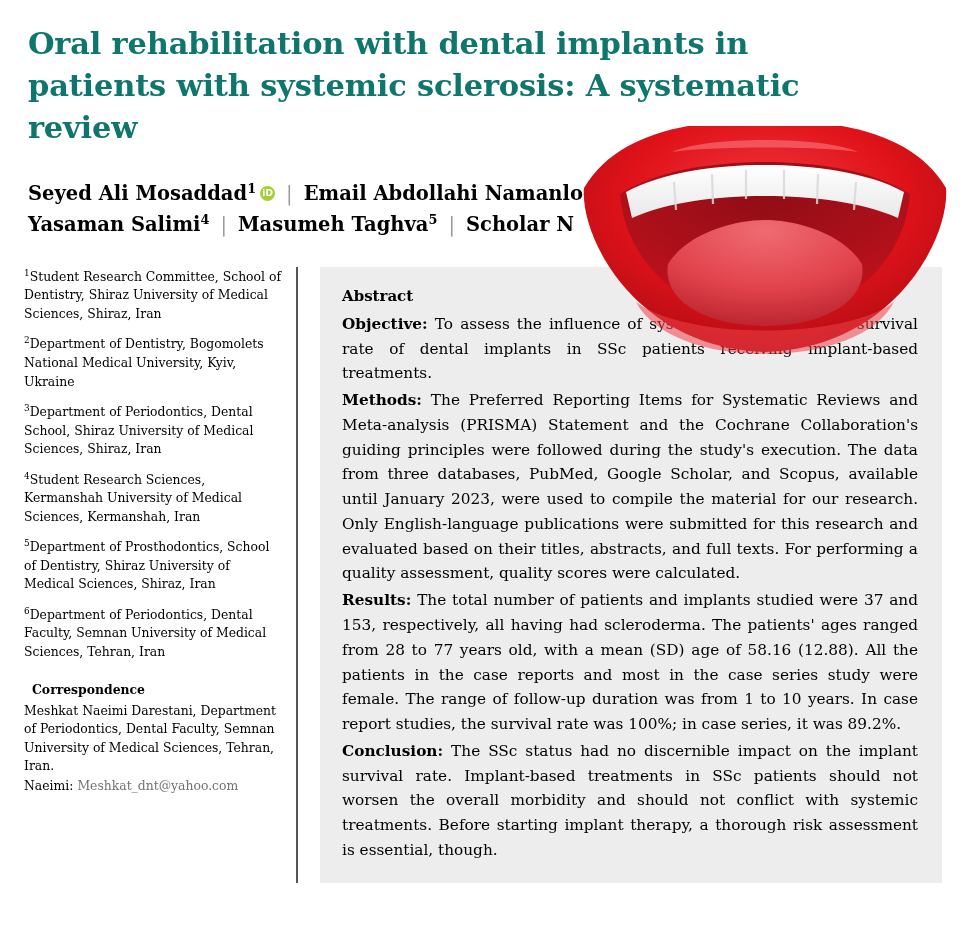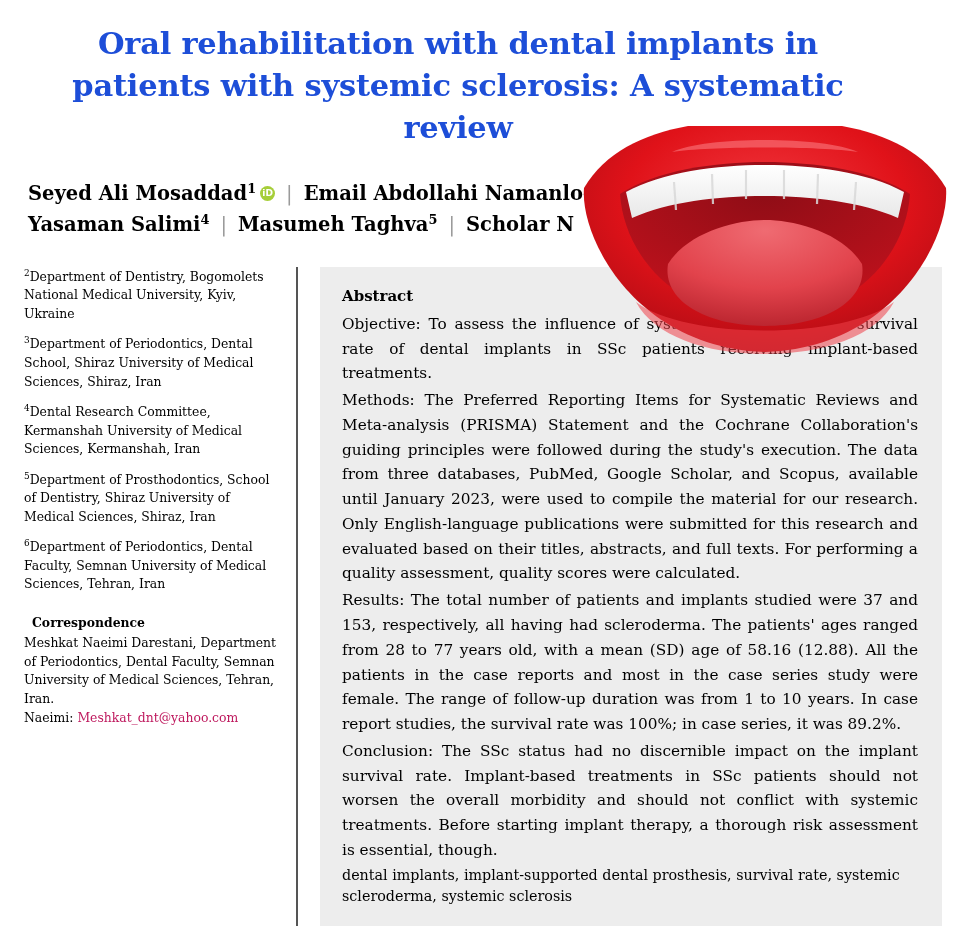--- a/index.html
+++ b/index.html
@@ -24,23 +24,22 @@
   }
 
   
   .title {
     font-family: "DejaVu Serif", serif;
     font-weight: bold;
     font-size: 30.5px;
     line-height: 1.38;
     letter-spacing: -0.2px;
     margin: 0 0 0 4px;
-    color: #1d4ed8;
+    color: #0f766e;
     max-width: 860px;
-    text-align: center;
   }
 
   
   .authors {
     margin: 30px 0 0 4px;
     font-family: "DejaVu Serif", serif;
     font-weight: bold;
     font-size: 19.5px;
     line-height: 1.58;
     max-width: 930px;
@@ -108,21 +107,21 @@
     font-weight: bold;
     margin: 20px 0 2px 8px;
   }
   .corr-body {
     margin: 0;
   }
   .email-line {
     margin-top: 1px;
   }
   .email {
-    color: #be185d;
+    color: #737373;
     text-decoration: none;
   }
 
   .divider {
     width: 2px;
     background: #555;
     flex: 0 0 2px;
     margin-right: 0;
     align-self: stretch;
   }
@@ -141,21 +140,21 @@
     margin: 0 0 7px 0;
   }
   .abs-p {
     font-family: "DejaVu Serif", serif;
     font-size: 15.3px;
     line-height: 1.62;
     text-align: justify;
     margin: 0 0 2px 0;
   }
   .abs-p b {
-    font-weight: normal;
+    font-weight: bold;
   }
   .kw-head {
     font-family: "DejaVu Serif", serif;
     font-weight: bold;
     font-size: 13px;
     letter-spacing: 2.1px;
     margin: 24px 0 6px 0;
   }
   .kw-body {
     font-family: "DejaVu Serif", serif;
@@ -182,23 +181,24 @@
   <h1 class="title">Oral rehabilitation with dental implants in patients with systemic sclerosis: A systematic review</h1>
 
   <div class="authors">
     <span class="author"><span>Seyed Ali Mosaddad</span><sup>1</sup><span class="orcid"></span></span><span class="sep">|</span><span class="author"><span>Email Abdollahi Namanloo</span><sup>2</sup></span><span class="sep">|</span><span class="author"><span>R</span></span><br>
     <span class="author"><span>Yasaman Salimi</span><sup>4</sup></span><span class="sep">|</span><span class="author"><span>Masumeh Taghva</span><sup>5</sup></span><span class="sep">|</span><span class="author"><span>Scholar N</span></span>
   </div>
 
   <div class="columns">
 
     <div class="col-left">
+      <p class="aff"><sup>1</sup><span>Student Research Committee, School of Dentistry, Shiraz University of Medical Sciences, Shiraz, Iran</span></p>
       <p class="aff"><sup>2</sup><span>Department of Dentistry, Bogomolets National Medical University, Kyiv, Ukraine</span></p>
       <p class="aff"><sup>3</sup><span>Department of Periodontics, Dental School, Shiraz University of Medical Sciences, Shiraz, Iran</span></p>
-      <p class="aff"><sup>4</sup><span>Dental Research Committee, Kermanshah University of Medical Sciences, Kermanshah, Iran</span></p>
+      <p class="aff"><sup>4</sup><span>Student Research Sciences, Kermanshah University of Medical Sciences, Kermanshah, Iran</span></p>
       <p class="aff"><sup>5</sup><span>Department of Prosthodontics, School of Dentistry, Shiraz University of Medical Sciences, Shiraz, Iran</span></p>
       <p class="aff"><sup>6</sup><span>Department of Periodontics, Dental Faculty, Semnan University of Medical Sciences, Tehran, Iran</span></p>
 
       <p class="corr-head">Correspondence</p>
       <p class="corr-body">Meshkat Naeimi Darestani, Department of Periodontics, Dental Faculty, Semnan University of Medical Sciences, Tehran, Iran.</p>
       <p class="email-line"><span>Naeimi:</span> <a class="email" href="#">Meshkat_dnt@yahoo.com</a></p>
     </div>
 
     <div class="divider"></div>
 
@@ -206,21 +206,20 @@
       <div class="abstract-head">Abstract</div>
 
       <p class="abs-p"><b>Objective:</b> <span>To assess the influence of systemic sclerosis on the survival rate of dental implants in SSc patients receiving implant-based treatments.</span></p>
 
       <p class="abs-p"><b>Methods:</b> <span>The Preferred Reporting Items for Systematic Reviews and Meta-analysis (PRISMA) Statement and the Cochrane Collaboration's guiding principles were followed during the study's execution. The data from three databases, PubMed, Google Scholar, and Scopus, available until January 2023, were used to compile the material for our research. Only English-language publications were submitted for this research and evaluated based on their titles, abstracts, and full texts. For performing a quality assessment, quality scores were calculated.</span></p>
 
       <p class="abs-p"><b>Results:</b> <span>The total number of patients and implants studied were 37 and 153, respectively, all having had scleroderma. The patients' ages ranged from 28 to 77 years old, with a mean (SD) age of 58.16 (12.88). All the patients in the case reports and most in the case series study were female. The range of follow-up duration was from 1 to 10 years. In case report studies, the survival rate was 100%; in case series, it was 89.2%.</span></p>
 
       <p class="abs-p"><b>Conclusion:</b> <span>The SSc status had no discernible impact on the implant survival rate. Implant-based treatments in SSc patients should not worsen the overall morbidity and should not conflict with systemic treatments. Before starting implant therapy, a thorough risk assessment is essential, though.</span></p>
 
-      <p class="kw-body">dental implants, implant-supported dental prosthesis, survival rate, systemic scleroderma, systemic sclerosis</p>
     </div>
   </div>
 
   <div class="mouth-wrap">
     <svg width="378" height="232" viewBox="0 0 378 232" xmlns="http://www.w3.org/2000/svg">
       <defs>
         <radialGradient id="lipGrad" cx="50%" cy="35%" r="70%">
           <stop offset="0%" stop-color="#f2383f"></stop>
           <stop offset="55%" stop-color="#e01219"></stop>
           <stop offset="100%" stop-color="#a90c14"></stop>

